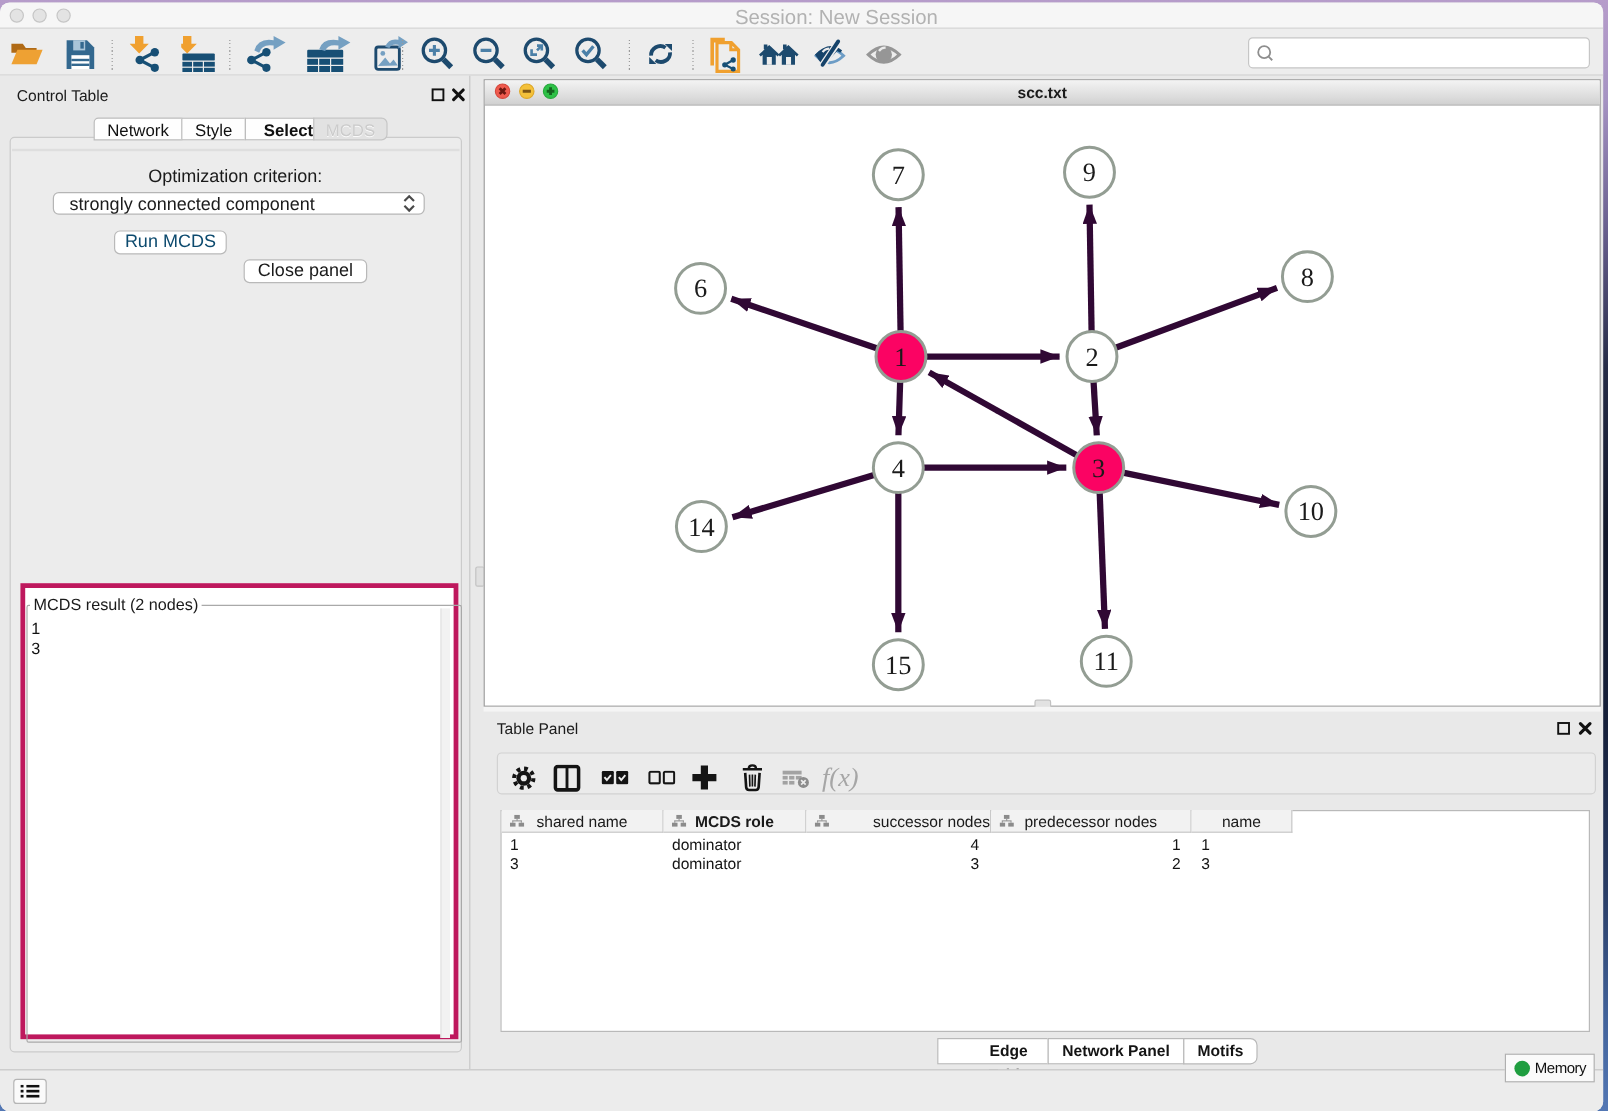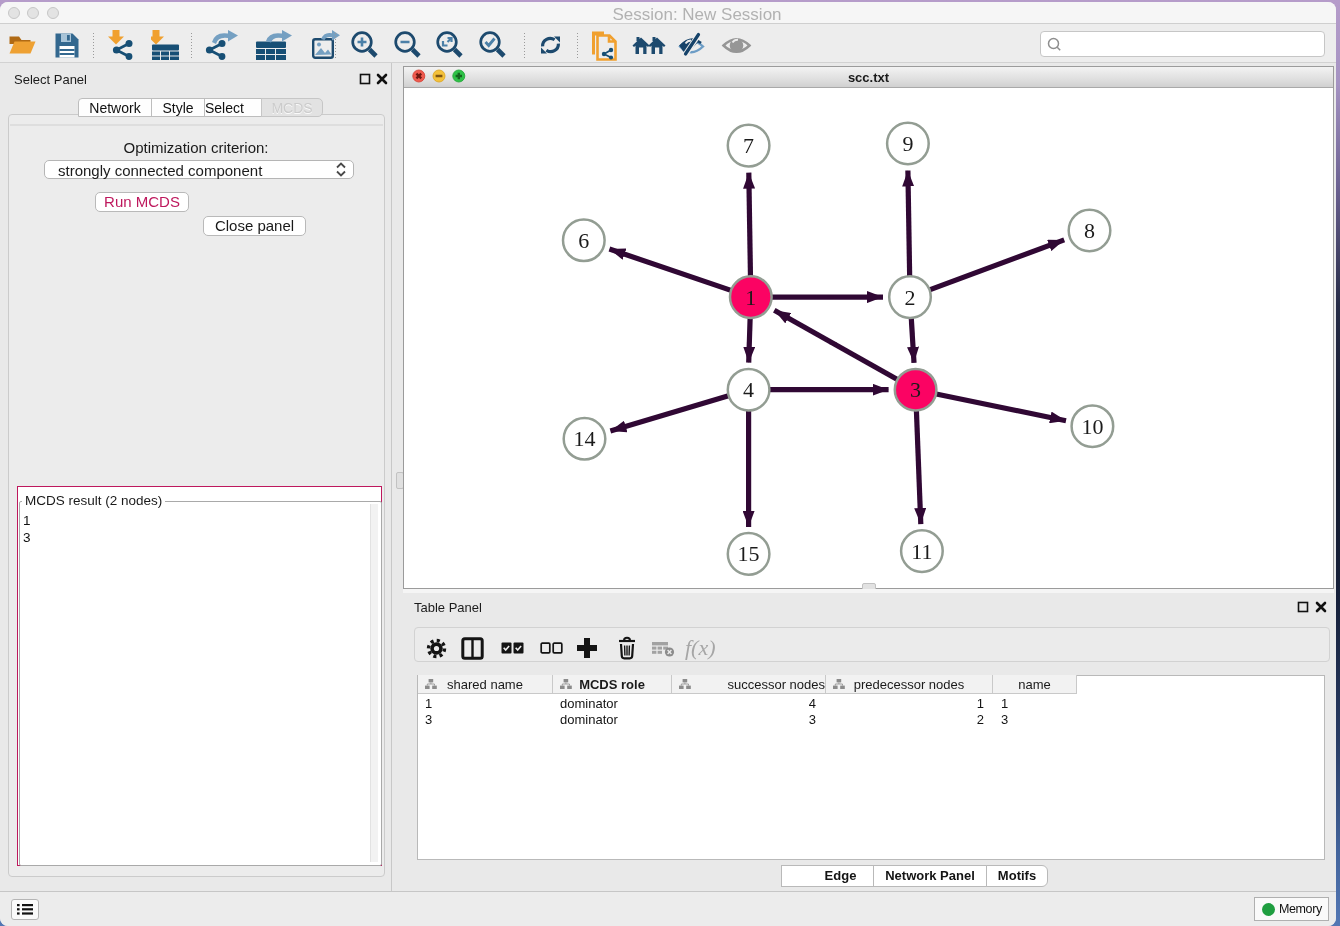--- a/index.html
+++ b/index.html
@@ -155,48 +155,48 @@
 <div class="tb-sep" style="left:577px;"></div>
 
 <div class="abs" style="left:1040px;top:29px;width:285px;height:26px;background:#fff;border:1px solid #c6c6c6;border-radius:4px;box-sizing:border-box;">
  <svg width="14" height="14" style="position:absolute;left:6px;top:5px;">
   <circle cx="6.5" cy="6.5" r="5" fill="none" stroke="#8e8e8e" stroke-width="1.5"></circle>
   <line x1="10.2" y1="10.2" x2="13.2" y2="13.2" stroke="#8e8e8e" stroke-width="1.5"></line>
  </svg>
 </div>
 
 <div class="abs" style="left:0;top:61px;width:392px;height:828px;background:#e9e9e9;border-right:1px solid #c8c8c8;box-sizing:border-box;"></div>
-<div class="abs" style="left:14px;top:70px;font-size:13px;color:#1c1c1c;">Select Panel</div>
+<div class="abs" style="left:14px;top:70px;font-size:13px;color:#1c1c1c;">Control Table</div>
 <svg class="abs" style="left:359px;top:71px;" width="12" height="12">
       <rect x="1.5" y="1.5" width="9" height="9" fill="none" stroke="#111" stroke-width="1.6"></rect>
     </svg>
 <svg class="abs" style="left:376px;top:71px;" width="12" height="12">
       <path d="M2 2 L10 10 M10 2 L2 10" stroke="#111" stroke-width="2.6" stroke-linecap="round"></path>
     </svg>
 
 <div class="abs" style="left:8px;top:112px;width:377px;height:763px;background:#ececec;border:1px solid #cbcbcb;border-radius:4px;box-sizing:border-box;"></div>
 <div class="abs" style="left:10px;top:122px;width:373px;height:2px;background:#dedede;"></div>
 
 <div class="abs" style="left:78px;top:96px;width:74px;height:19px;background:#fefefe;border:1px solid #bdbdbd;box-sizing:border-box;border-radius:4px 0 0 0;text-align:center;font-size:14px;color:#111;line-height:18px;">Network</div>
 <div class="abs" style="left:151px;top:96px;width:54px;height:19px;background:#fefefe;border:1px solid #bdbdbd;box-sizing:border-box;text-align:center;font-size:14px;color:#111;line-height:18px;">Style</div>
-<div class="abs" style="left:204px;top:96px;width:58px;height:19px;background:#fefefe;border:1px solid #bdbdbd;box-sizing:border-box;text-align:left;font-size:14px;color:#111;line-height:18px;">Select</div>
+<div class="abs" style="left:204px;top:96px;width:58px;height:19px;background:#fefefe;border:1px solid #bdbdbd;box-sizing:border-box;text-align:right;font-size:14px;color:#111;line-height:18px;font-weight:bold;">Select</div>
 <div class="abs" style="left:261px;top:96px;width:62px;height:19px;background:#e2e2e2;border:1px solid #c6c6c6;box-sizing:border-box;border-radius:0 5px 5px 0;text-align:center;font-size:14px;color:#cbcbcb;line-height:18px;text-shadow:0 1px 0 #fafafa;">MCDS</div>
 
 <div class="abs" style="left:44px;top:158px;width:310px;height:19px;background:#fff;border:1px solid #b5b5b5;border-radius:5px;box-sizing:border-box;">
   <div style="position:absolute;left:13px;top:1px;font-size:15px;color:#1c1c1c;">strongly connected component</div>
   <svg width="12" height="15" style="position:absolute;right:6px;top:1px;">
         <path d="M2 5.5 L6 1.5 L10 5.5" fill="none" stroke="#4a4a4a" stroke-width="1.8"></path>
         <path d="M2 9.5 L6 13.5 L10 9.5" fill="none" stroke="#4a4a4a" stroke-width="1.8"></path>
       </svg>
 </div>
 <div class="abs" style="left:0;top:137px;width:392px;text-align:center;font-size:15px;color:#1a1a1a;">Optimization criterion:</div>
-<div class="abs" style="left:95px;top:190px;width:94px;height:20px;background:#fff;border:1px solid #b9b9b9;border-radius:5px;box-sizing:border-box;text-align:center;font-size:15px;color:#be185d;line-height:18px;">Run MCDS</div>
+<div class="abs" style="left:95px;top:190px;width:94px;height:20px;background:#fff;border:1px solid #b9b9b9;border-radius:5px;box-sizing:border-box;text-align:center;font-size:15px;color:#0c4a6e;line-height:18px;">Run MCDS</div>
 <div class="abs" style="left:203px;top:190px;width:103px;height:20px;background:#fff;border:1px solid #b9b9b9;border-radius:5px;box-sizing:border-box;text-align:center;font-size:15px;color:#1a1a1a;line-height:18px;margin-top:24px;">Close panel</div>
 
-<div class="abs" style="left:17px;top:484px;width:365px;height:380px;background:#fff;border:1px solid #be185d;box-sizing:border-box;">
+<div class="abs" style="left:17px;top:484px;width:365px;height:380px;background:#fff;border:4px solid #be185d;box-sizing:border-box;">
   <div style="position:absolute;left:1px;top:14px;width:361px;height:363px;border:1px solid #a9a9a9;border-radius:2px;"></div>
   <div style="position:absolute;left:4px;top:6px;background:#fff;padding:0 3px;font-size:13.5px;color:#1a1a1a;">MCDS result (2 nodes)</div>
   <div style="position:absolute;left:5px;top:26px;font-size:13.5px;color:#111;line-height:16.5px;">1<br>3</div>
   <div style="position:absolute;right:3px;top:17px;width:7px;height:358px;background:#f2f2f2;border-left:1px solid #e2e2e2;"></div>
 </div>
 
 <div class="abs" style="left:396px;top:470px;width:8px;height:17px;background:#e0e0e0;border:1px solid #c2c2c2;border-radius:2px;box-sizing:border-box;"></div>
 
 <div class="abs" style="left:403px;top:64px;width:931px;height:523px;background:#fff;border:1px solid #9b9b9b;box-sizing:border-box;"></div>
 <div class="abs" style="left:404px;top:65px;width:929px;height:21px;background:linear-gradient(#f3f3f3,#dcdcdc 70%,#d0d0d0);border-bottom:1px solid #a9a9a9;box-sizing:border-box;"></div>
@@ -380,18 +380,18 @@
 <div class="abs" style="left:11px;top:897px;width:28px;height:21px;background:#fafafa;border:1px solid #b5b5b5;border-radius:3px;box-sizing:border-box;">
  <svg width="16" height="11" style="position:absolute;left:5px;top:4px;">
   <rect x="0" y="0" width="2.6" height="2.2" fill="#111"></rect>
         <rect x="5" y="0" width="11" height="2.2" fill="#111"></rect>
   <rect x="0" y="4.2" width="2.6" height="2.2" fill="#111"></rect>
         <rect x="5" y="4.2" width="11" height="2.2" fill="#111"></rect>
   <rect x="0" y="8.4" width="2.6" height="2.2" fill="#111"></rect>
         <rect x="5" y="8.4" width="11" height="2.2" fill="#111"></rect>
  </svg>
 </div>
-<div class="abs" style="left:1254px;top:895px;width:75px;height:24px;background:#fafafa;border:1px solid #b0b0b0;box-sizing:border-box;">
+<div class="abs" style="left:1254px;top:876px;width:75px;height:24px;background:#fafafa;border:1px solid #b0b0b0;box-sizing:border-box;">
  <div style="position:absolute;left:7px;top:5px;width:13px;height:13px;border-radius:50%;background:#1f9e40;"></div>
  <div style="position:absolute;left:24px;top:4px;font-size:12.5px;letter-spacing:-0.4px;color:#111;">Memory</div>
 </div>
 
 </div>
 
 </body></html>

